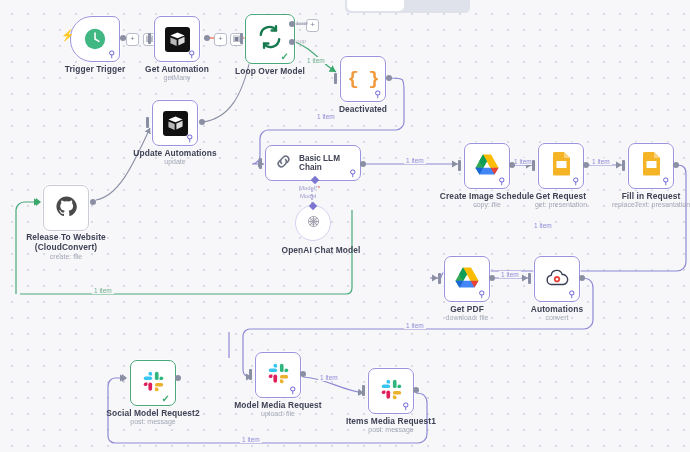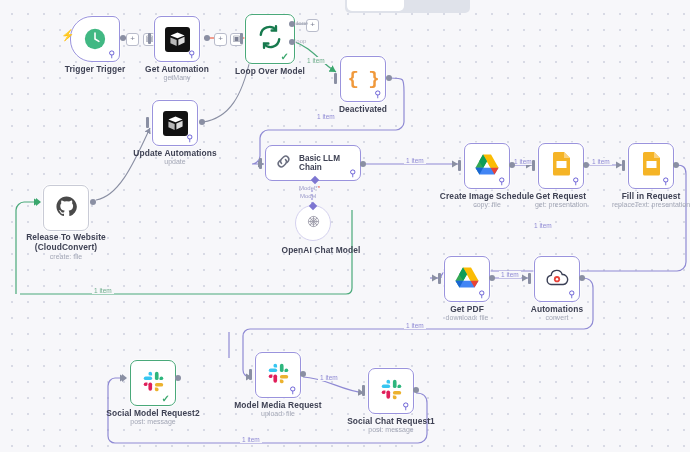--- a/index.html
+++ b/index.html
@@ -595,19 +595,19 @@
           <path d="M8.3 5.1a2.1 2.1 0 1 1 2.1-2.1v2.1z" fill="#36c5f0"></path>
           <path d="M8.3 6.2a2.1 2.1 0 0 1 0 4.2H3a2.1 2.1 0 1 1 0-4.2z" fill="#36c5f0"></path>
           <path d="M18.9 8.3a2.1 2.1 0 1 1 2.1 2.1h-2.1z" fill="#2eb67d"></path>
           <path d="M17.8 8.3a2.1 2.1 0 0 1-4.2 0V3a2.1 2.1 0 1 1 4.2 0z" fill="#2eb67d"></path>
           <path d="M15.7 18.9a2.1 2.1 0 1 1-2.1 2.1v-2.1z" fill="#ecb22e"></path>
           <path d="M15.7 17.8a2.1 2.1 0 0 1 0-4.2H21a2.1 2.1 0 1 1 0 4.2z" fill="#ecb22e"></path>
         </svg>
       </span>
       <span class="pin">⚲</span>
     </div>
-    <div class="nlabel">Social Chat Request1</div>
+    <div class="nlabel">Items Media Request1</div>
     <div class="nsub">post: message</div>
   </div>
   <div class="inbar" style="left:362px; top:385px;"></div>
   <div class="dot" style="left:413px; top:387px;"></div>
 
 </div>
 
 </body></html>

